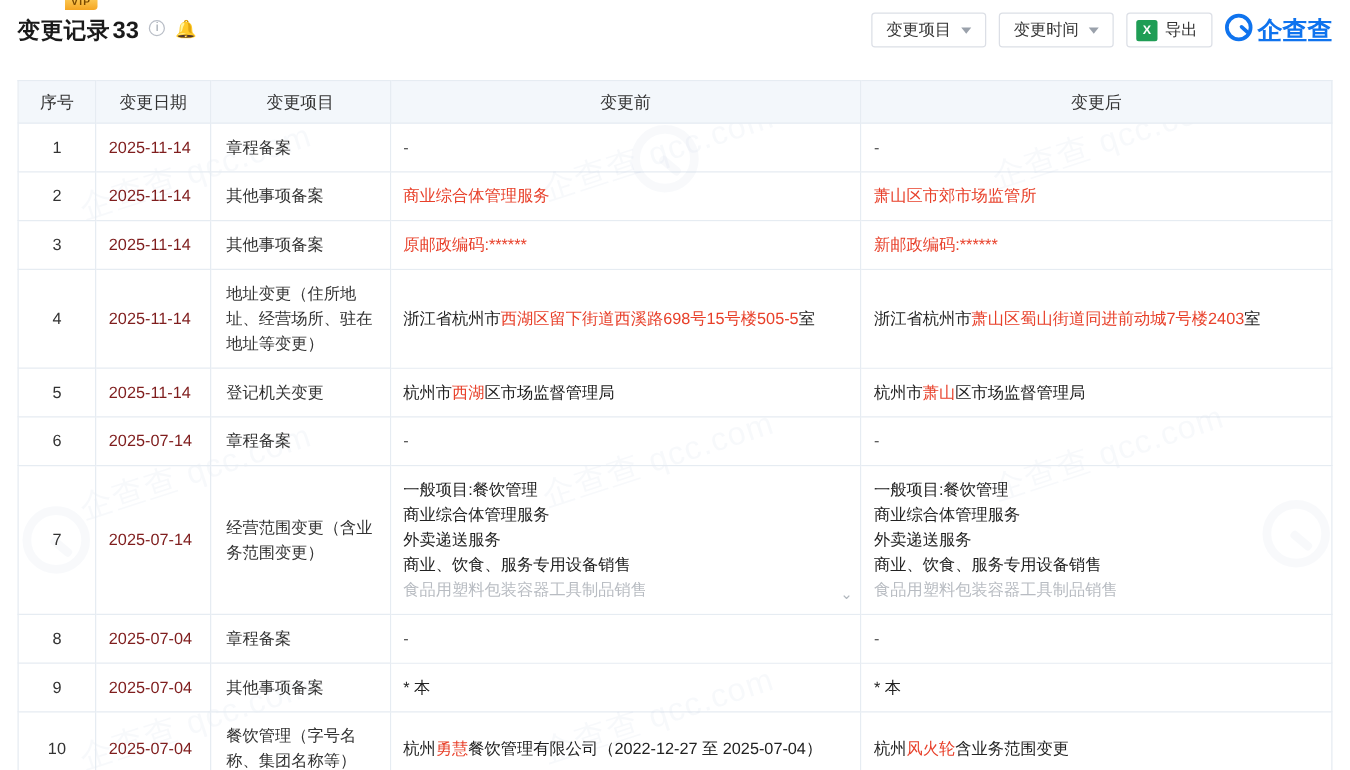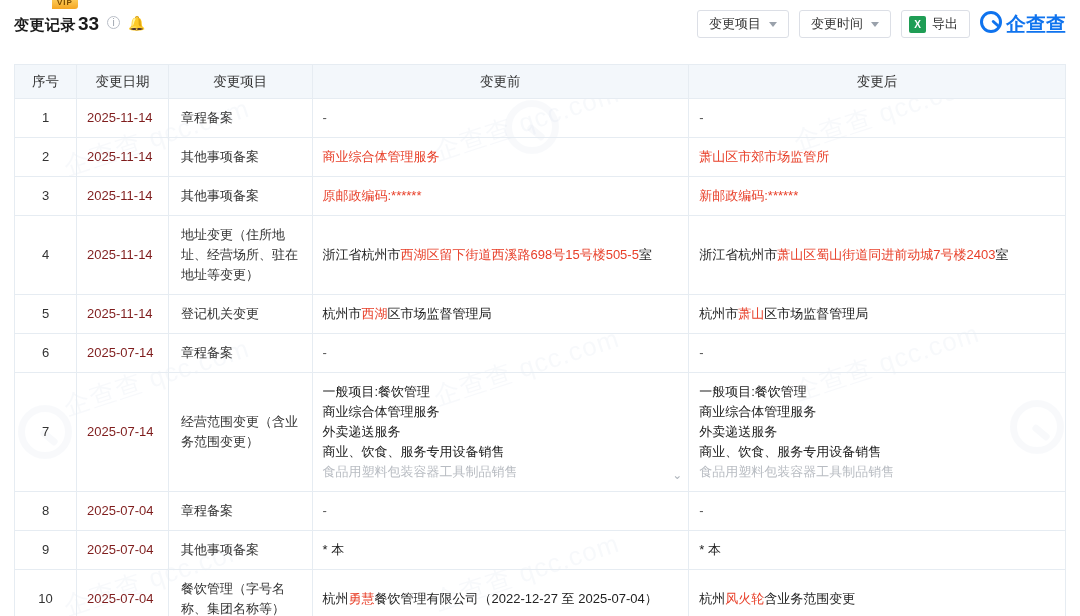--- a/index.html
+++ b/index.html
@@ -45,21 +45,21 @@
   .header {
     position: relative;
     height: 48px;
     padding: 0 14px;
     display: flex;
     align-items: center;
     z-index: 5;
   }
   .title-wrap { position: relative; display: flex; align-items: baseline; }
   .title {
-    font-size: 15px;
+    font-size: 18px;
     font-weight: bold;
     color: #1a1a1a;
     letter-spacing: 0.5px;
   }
   .title-count {
     font-size: 19px;
     font-weight: bold;
     color: #1a1a1a;
     margin-left: 2px;
   }

